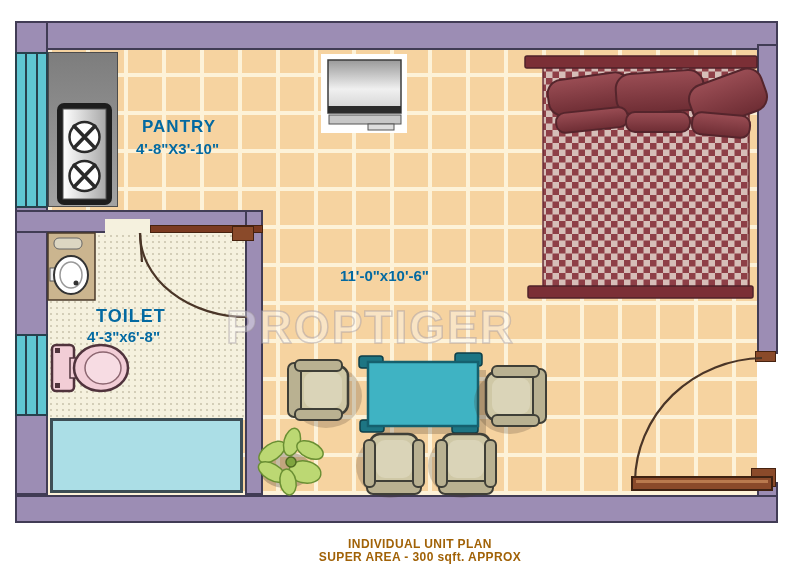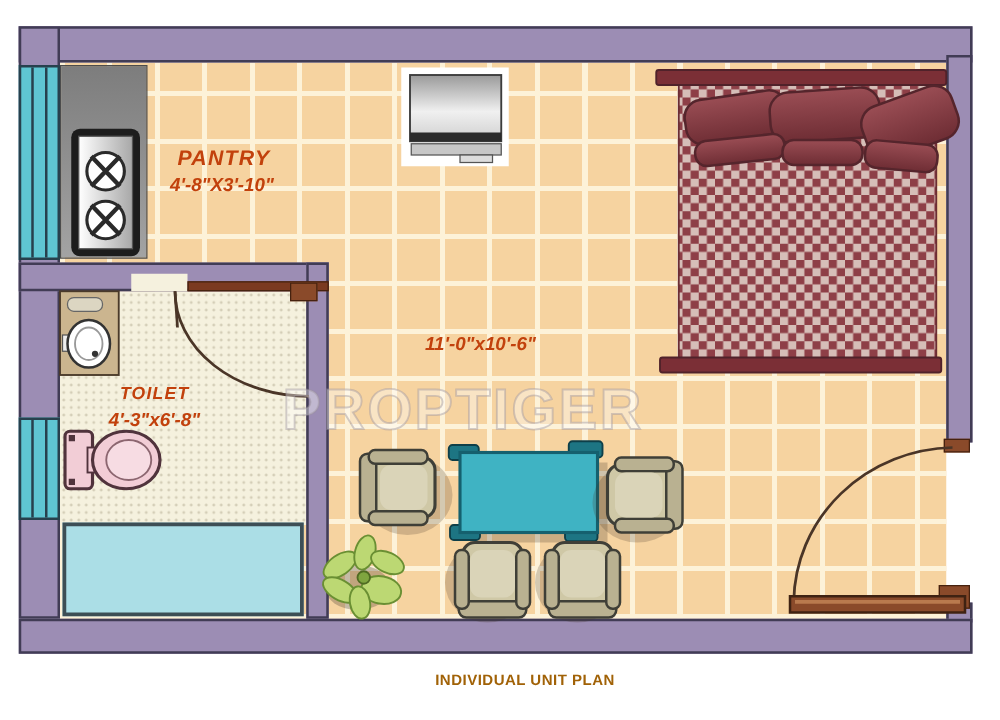--- a/index.html
+++ b/index.html
@@ -40,24 +40,24 @@
   #window-toilet{left:15px;top:334px;width:33px;height:82px;}
 
   
   #toilet-door-gap{left:105px;top:219px;width:45px;height:14px;background:#f5f1de;}
   #toilet-door-beam{left:150px;top:225px;width:113px;height:8px;background:#7b3a20;border:1px solid #46220f;box-sizing:border-box;}
   #toilet-door-jamb{left:232px;top:226px;width:22px;height:15px;background:#8a4a2a;border:1px solid #46220f;box-sizing:border-box;}
   #main-door-jamb-top{left:755px;top:351px;width:21px;height:11px;background:#8a4a2a;border:1px solid #46220f;box-sizing:border-box;}
   #main-door-jamb-bottom{left:751px;top:468px;width:25px;height:19px;background:#8a4a2a;border:1px solid #46220f;box-sizing:border-box;}
 
   
-  .room-label{color:#c2410c;font-weight:bold;white-space:nowrap;font-style:italic;}
+  .room-label{color:#0369a1;font-weight:bold;white-space:nowrap;}
   #pantry-name{left:142px;top:117px;font-size:17px;letter-spacing:1px;}
   #pantry-dims{left:136px;top:140px;font-size:15px;}
-  #toilet-name{left:96px;top:306px;font-size:14px;letter-spacing:1px;}
+  #toilet-name{left:96px;top:306px;font-size:18px;letter-spacing:1px;}
   #toilet-dims{left:87px;top:328px;font-size:15px;}
   #ser-name{left:338px;top:248px;font-size:17px;letter-spacing:1px;}
   #ser-dims{left:340px;top:267px;font-size:15px;}
 
   #watermark{left:226px;top:260px;font-size:46px;font-weight:bold;letter-spacing:2px;
     color:rgba(255,255,255,0.38);margin-top:40px;-webkit-text-stroke:1.5px rgba(160,150,160,0.45);}
 
   #caption{left:220px;top:538px;width:400px;text-align:center;color:#a16207;font-weight:bold;
     font-size:12px;line-height:13px;letter-spacing:.4px;}
 
@@ -233,15 +233,16 @@
   <div class="abs" id="watermark">PROPTIGER</div>
 
   <div class="abs room-label" id="pantry-name">PANTRY</div>
   <div class="abs room-label" id="pantry-dims">4'-8"X3'-10"</div>
   <div class="abs room-label" id="toilet-name">TOILET</div>
   <div class="abs room-label" id="toilet-dims">4'-3"x6'-8"</div>
   <div class="abs room-label" id="ser-dims">11'-0"x10'-6"</div>
 
   <div class="abs" id="caption">
     <div>INDIVIDUAL UNIT PLAN</div>
+    <div>SUPER AREA - 300 sqft. APPROX</div>
   </div>
 
 </div>
 
 </body></html>

